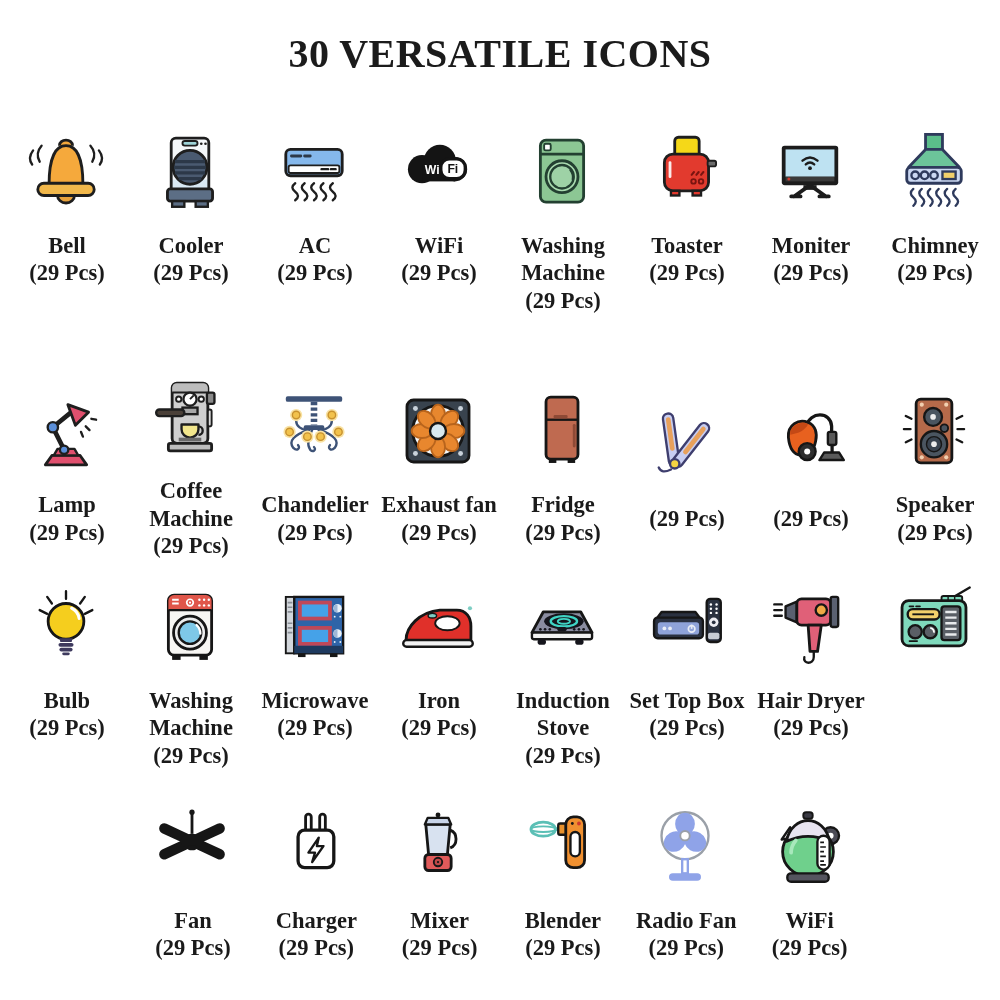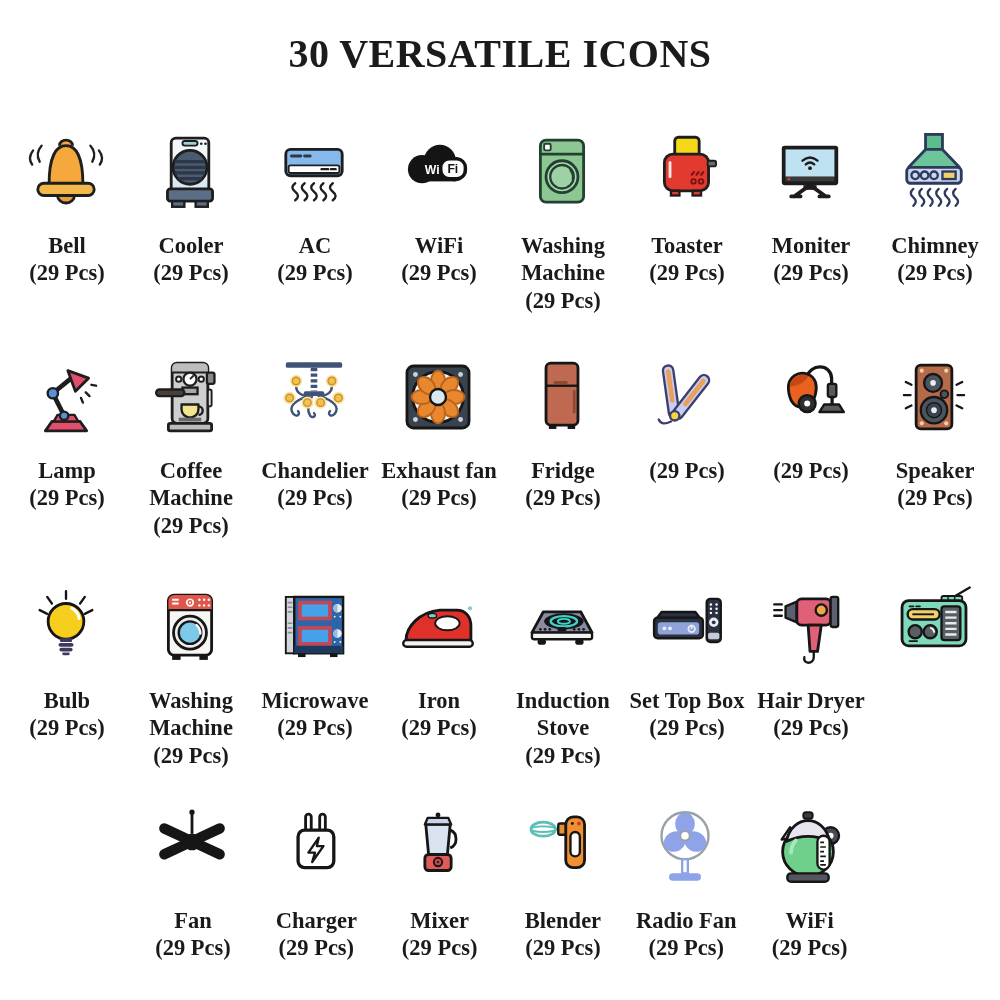--- a/index.html
+++ b/index.html
@@ -6,21 +6,21 @@
   body{
     width:1000px;height:1000px;background:#ffffff;
     font-family:"Liberation Serif", serif;color:#1a1a1a;overflow:hidden;
   }
   .title{
     text-align:center;font-size:40px;font-weight:bold;letter-spacing:.5px;
     margin:30px 0 48px 0;color:#1b1b1b;
   }
   .grid-row{display:flex;align-items:flex-start;padding:0 4px;}
   .row-1{min-height:225px;}
-  .row-2{min-height:230px;}
+  .row-2{min-height:230px;align-items:center;}
   .row-3{min-height:220px;justify-content:center;}
   .row-4{width:740px;margin:0 auto;min-height:0;}
   .cell{flex:1 1 0;min-width:0;display:flex;flex-direction:column;align-items:center;overflow:visible;}
   .icon{width:94px;height:94px;display:block;margin-bottom:13px;}
   .icon svg{width:100%;height:100%;display:block;}
   .label{width:126px;margin:0 auto;text-align:center;font-weight:bold;font-size:22.5px;line-height:1.22;}
   .nm,.ct{display:block;}
 </style>
 </head>
 <body>

